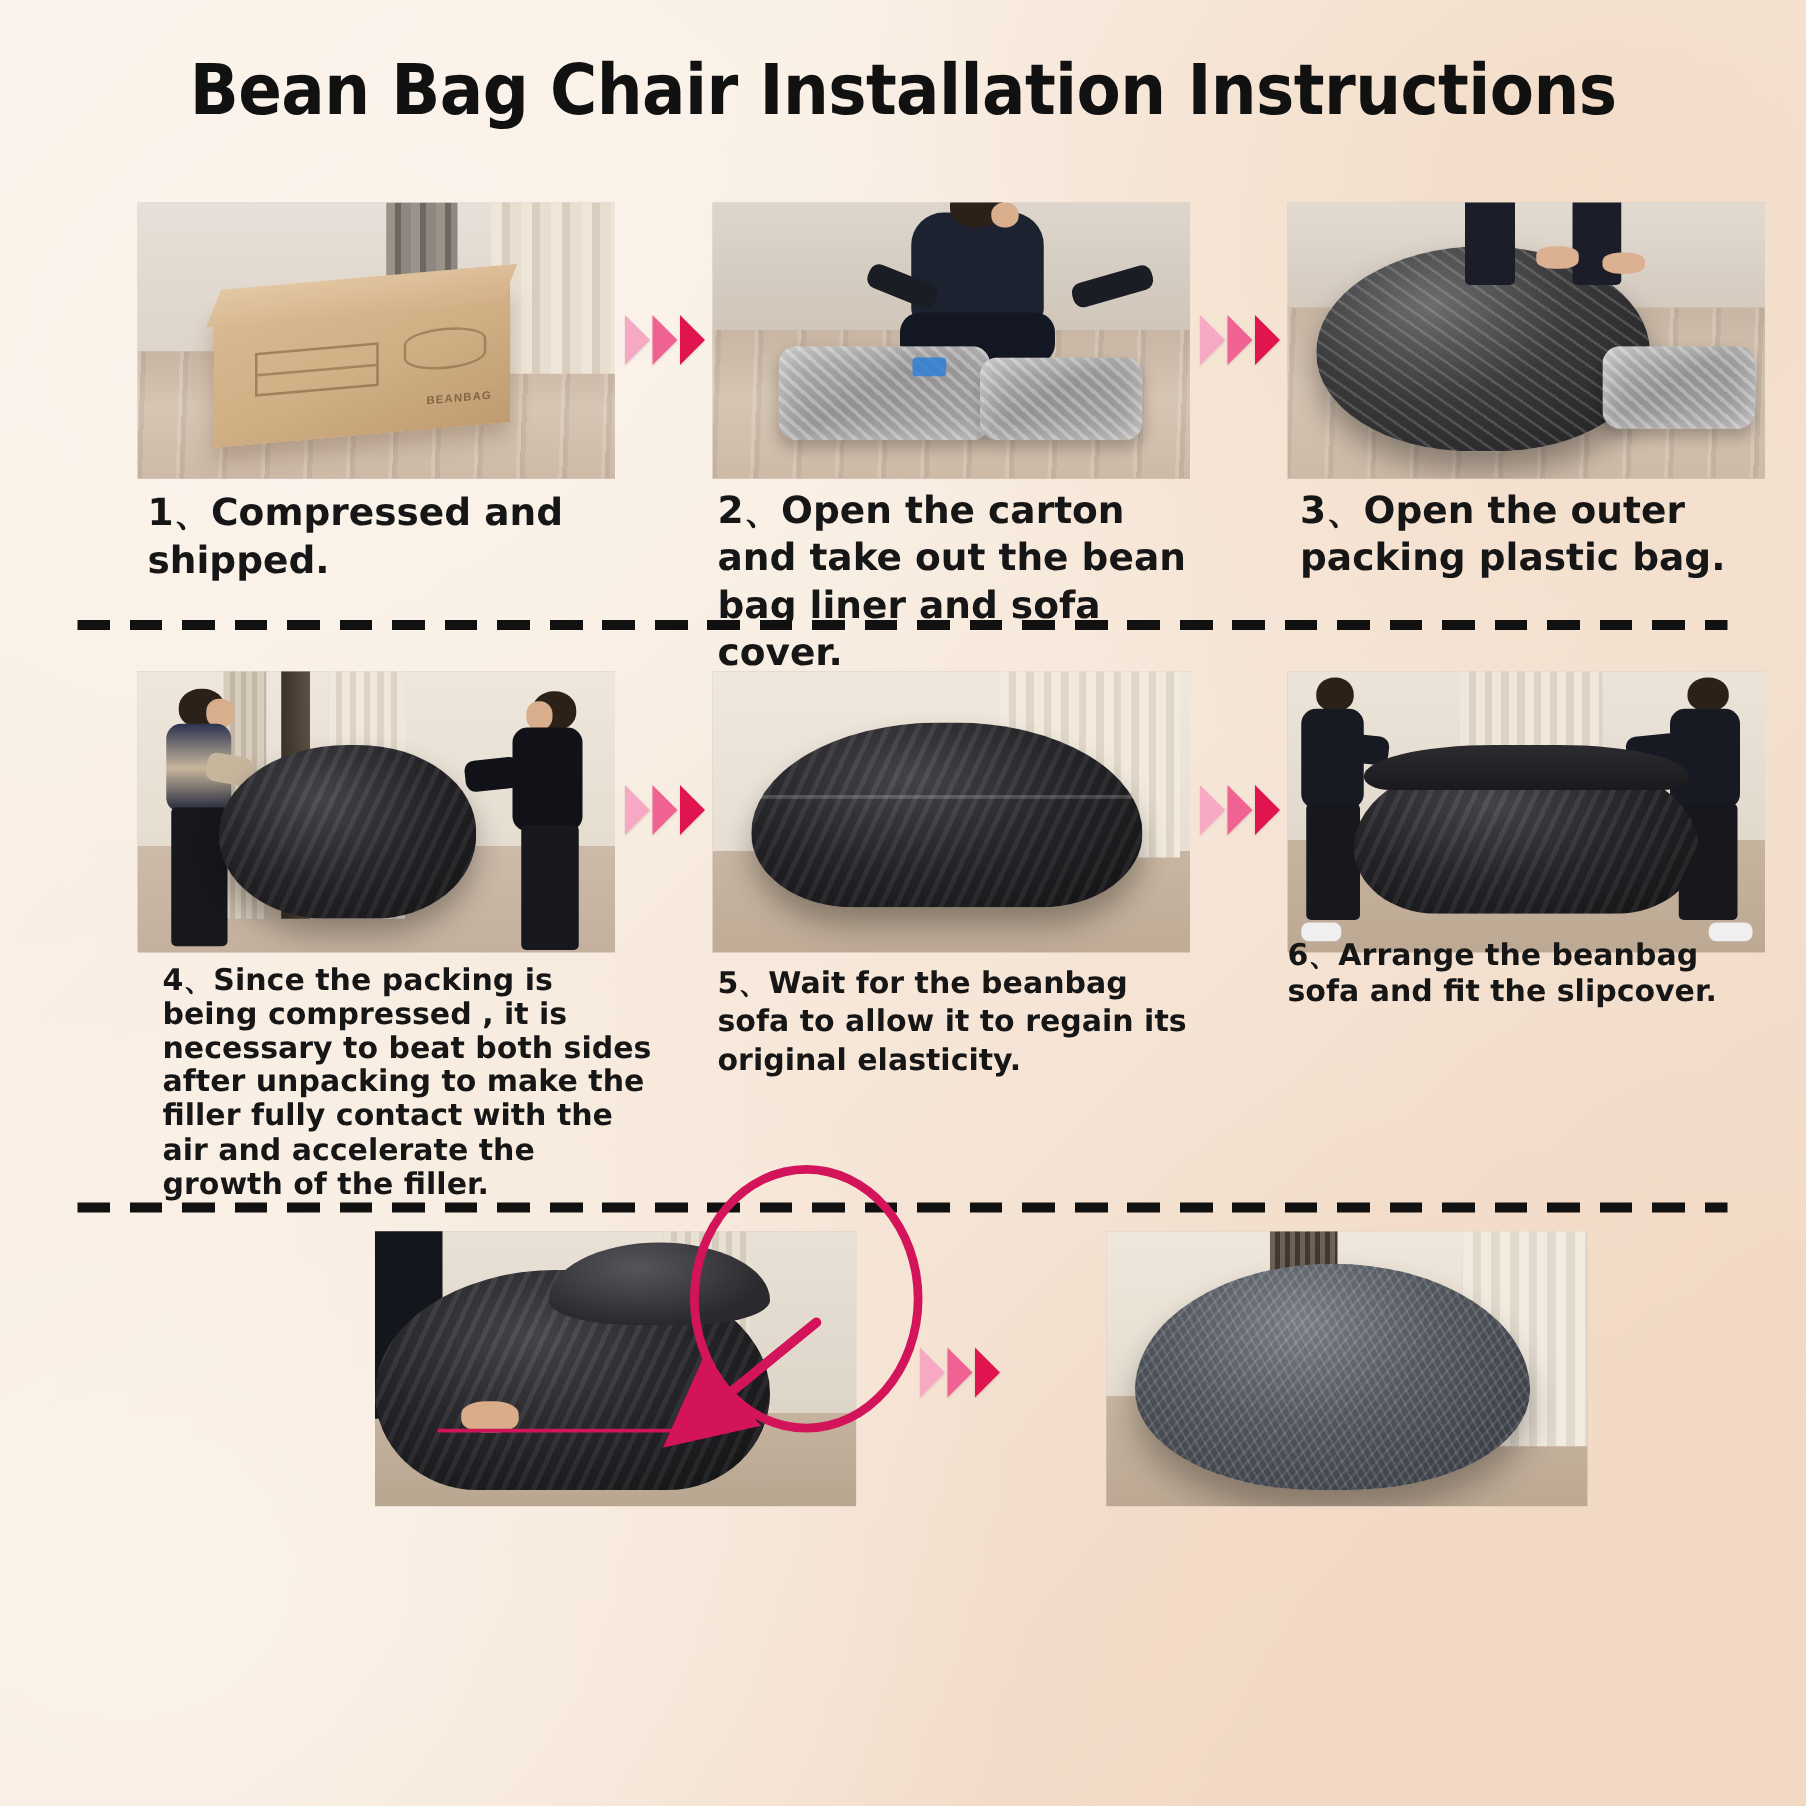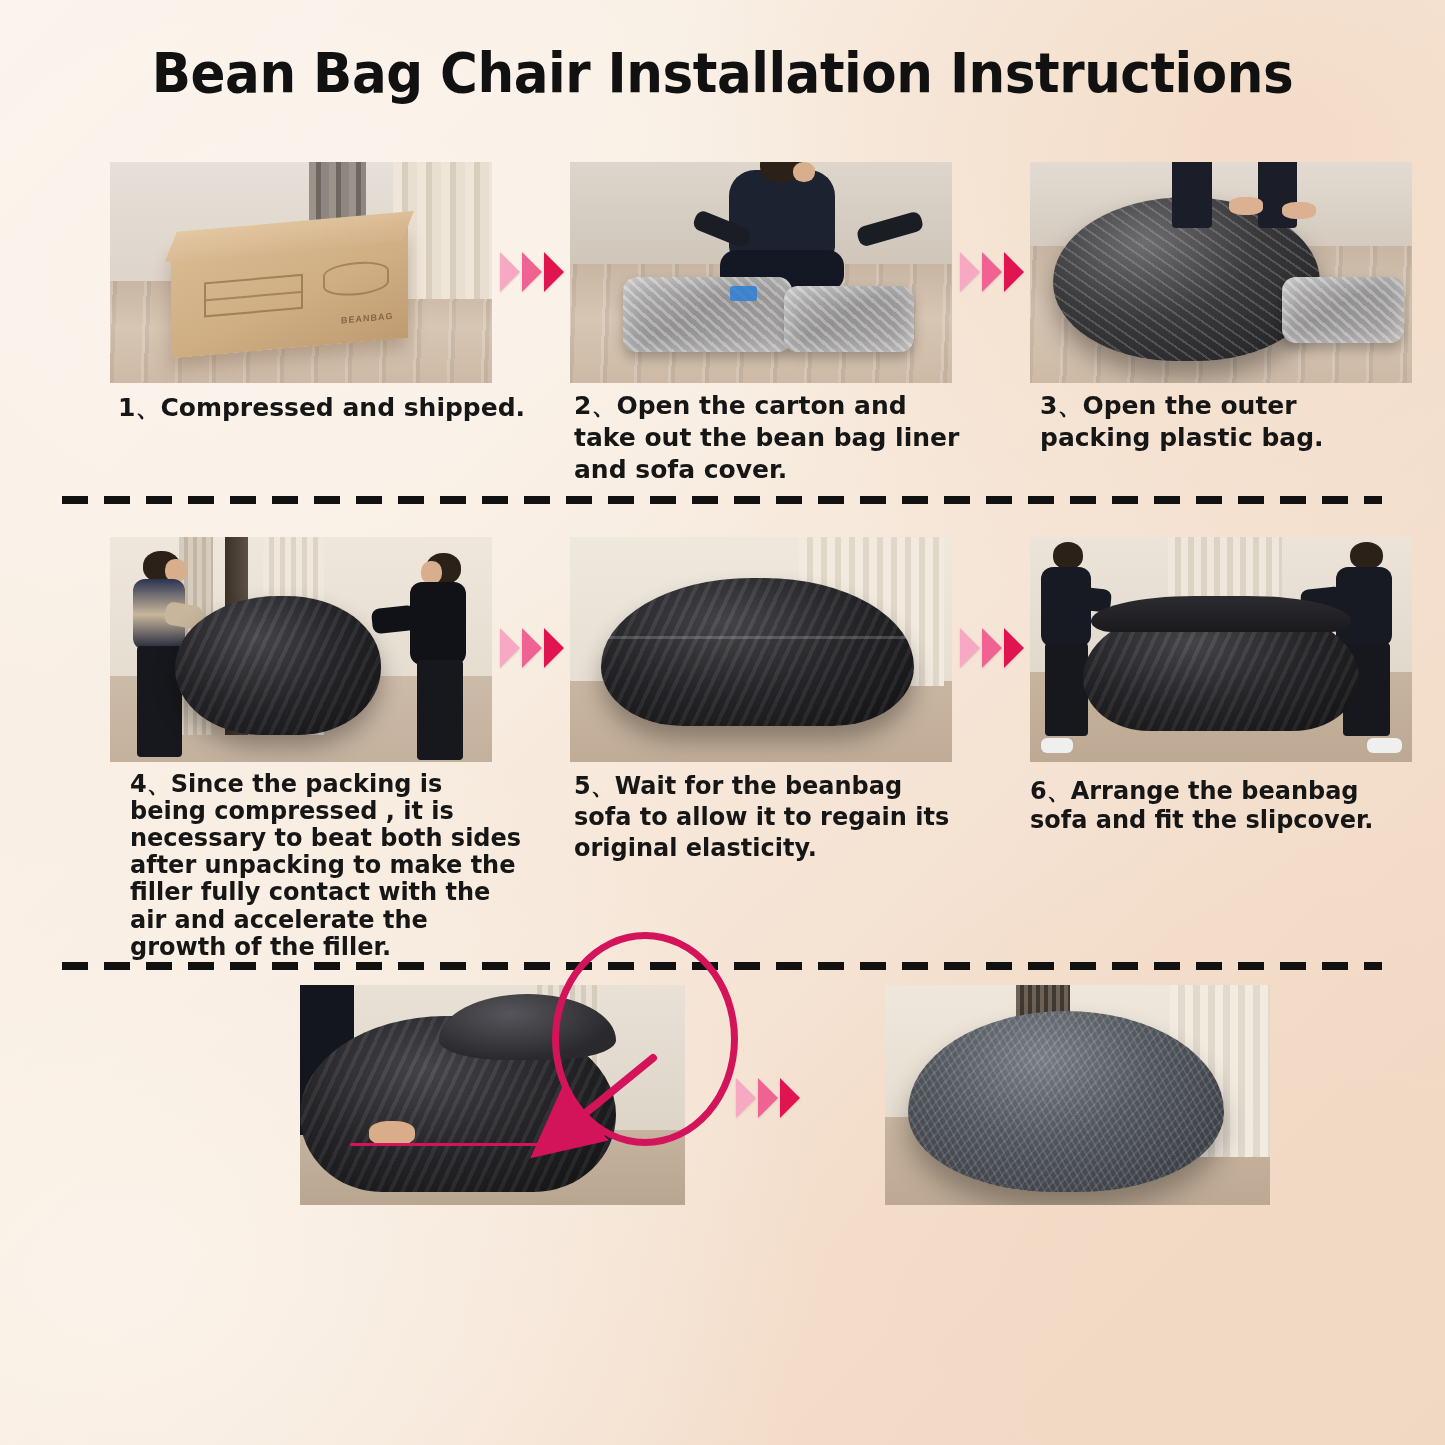--- a/index.html
+++ b/index.html
@@ -142,21 +142,21 @@
   }
   .calloutArrow{position:absolute;pointer-events:none;}
 
   
   .caption{
     position:absolute;
     color:#161616;
     font-family:"DejaVu Sans","Liberation Sans",sans-serif;
     font-weight:600;
   }
-  .cap-a{font-size:25px;line-height:1.27;}
+  .cap-a{font-size:30px;line-height:1.27;}
   .cap-b{font-size:24px;line-height:1.13;}
   .cap-c{font-size:25px;line-height:1.46;text-align:justify;}
   .cap-d{font-size:24px;line-height:1.30;}
 </style>
 </head>
 <body>
 
 <div id="page">
 
   <div class="title">Bean Bag Chair Installation Instructions</div>
@@ -300,21 +300,21 @@
       </div>
 
       <div class="blackbag" style="left:14%;top:30%;width:72%;height:56%;border-radius:44% 44% 24% 24%/58% 58% 42% 42%;"></div>
       <div style="position:absolute;left:16%;top:26%;width:68%;height:16%;
                   background:linear-gradient(180deg,#2c2c30,#1a1a1d);border-radius:40% 40% 8% 8%/70% 70% 30% 30%;"></div>
     </div>
   </div>
 
   <div class="caption cap-b" style="left:130px;top:771px;width:392px;">4、Since the packing is being compressed , it is necessary to beat both sides after unpacking to make the filler fully contact with the air and accelerate the growth of the filler.</div>
   <div class="caption cap-b" style="left:574px;top:771px;width:382px;line-height:1.30;">5、Wait for the beanbag sofa to allow it to regain its original elasticity.</div>
-  <div class="caption cap-b" style="left:1030px;top:777px;width:390px;line-height:1.22;">6、Arrange the beanbag sofa and fit the slipcover.</div>
+  <div class="caption cap-b" style="left:1030px;top:750px;width:390px;line-height:1.22;">6、Arrange the beanbag sofa and fit the slipcover.</div>
 
   <div class="divider d2"></div>
 
   <div class="photo" style="left:300px;top:985px;width:385px;height:220px;">
     <div class="inner">
       <div style="position:absolute;inset:0;background:linear-gradient(180deg,#e9e1d6 0%,#ded5c9 66%,#c5b39f 66%,#b9a691 100%);"></div>
       <div class="curtain" style="left:60%;width:18%;height:68%;background:repeating-linear-gradient(90deg,#e9e1d4 0 6px,#d6ccbd 6px 11px);"></div>
 
       <div class="person" style="left:-2%;top:-2%;width:16%;height:70%;">
         <div class="leg" style="left:0;top:0;width:100%;height:100%;background:#14161d;border-radius:0 0 8px 8px;"></div>

